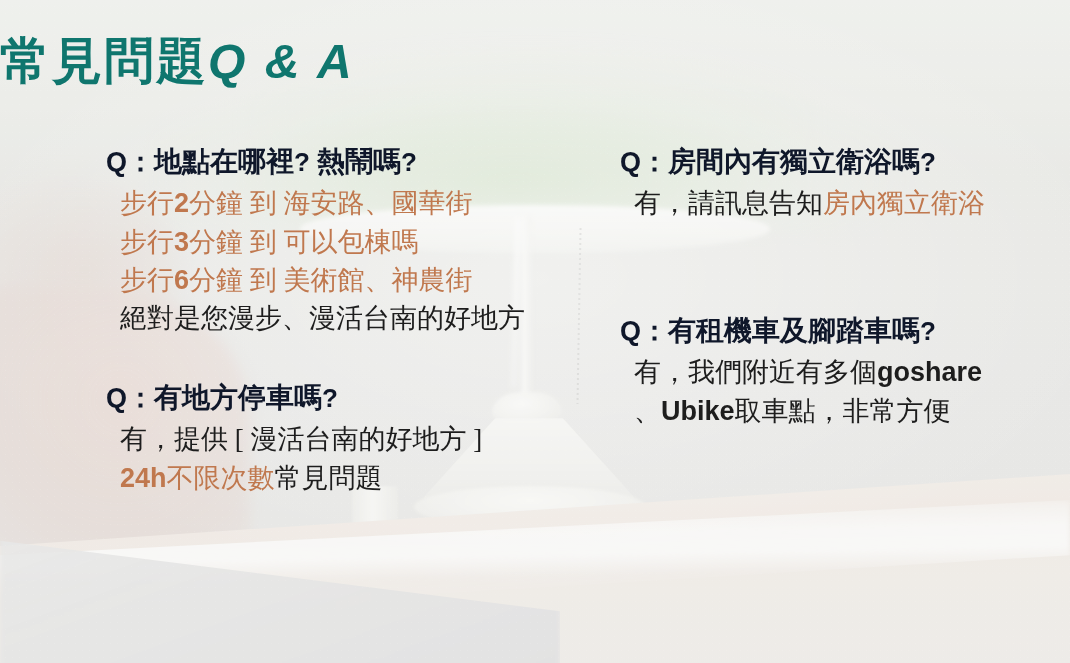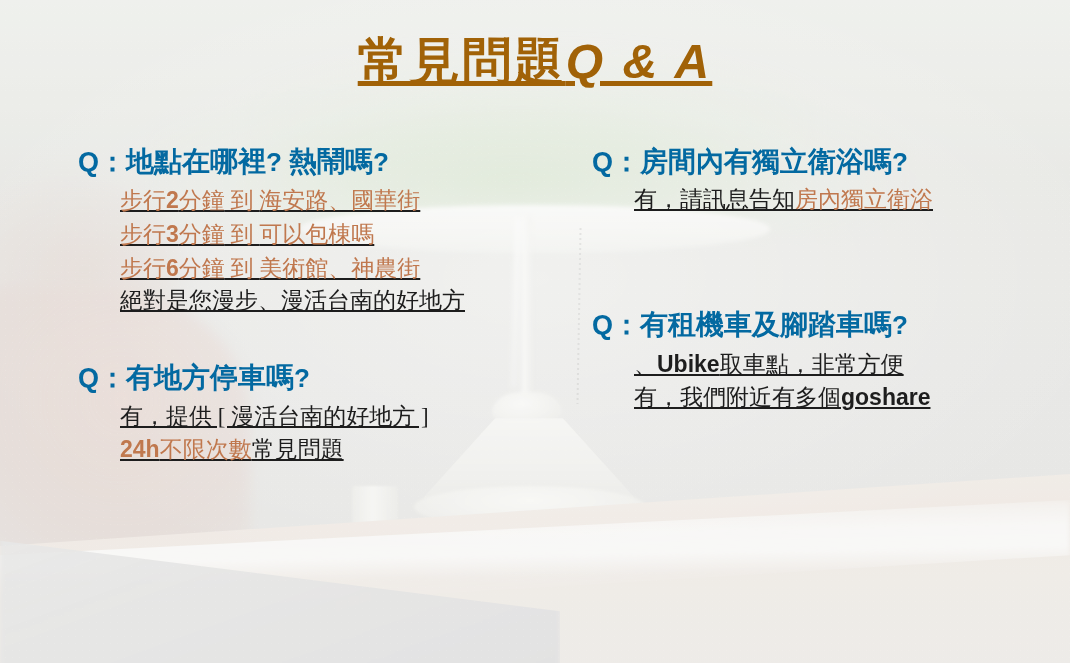--- a/index.html
+++ b/index.html
@@ -147,68 +147,67 @@
   .bg-vig{
     position:absolute;inset:0;
     background:radial-gradient(ellipse 80% 70% at 50% 42%,rgba(255,255,255,.35) 0%,rgba(255,255,255,0) 70%);
   }
 
   
   .content{position:absolute;inset:0;}
 
   .title{
     position:absolute;left:0;right:0;top:28px;
-    text-align:center;
+    text-align:left;
     font-size:50px;
     font-weight:700;
     letter-spacing:2px;
-    color:#a16207;
+    color:#0f766e;
     font-family:"Liberation Serif","DejaVu Serif",serif;
     white-space:pre;
-    text-decoration:underline;
   }
   .title .qa{
     font-family:"Liberation Sans","DejaVu Sans",sans-serif;
     font-weight:700;
     font-style:italic;
     letter-spacing:3px;
     font-size:48px;
   }
 
   .col{position:absolute;}
   .col-left{left:78px;top:146px;width:470px;}
   .col-right{left:592px;top:146px;width:400px;}
 
   .qa-block{margin-bottom:0;}
 
   .q-line{
     font-size:28px;
-    color:#0369a1;
+    color:#0f172a;
     line-height:1.16;
     white-space:nowrap;
     font-family:"Liberation Serif","DejaVu Serif",serif;
     font-weight:600;
     margin-bottom:6px;
+    margin-left:28px;
   }
   .q-mark{
     font-family:"Liberation Sans","DejaVu Sans",sans-serif;
     font-weight:700;
     font-size:27px;
   }
   .q-text{font-weight:600;}
   .q-text b{font-family:"Liberation Sans","DejaVu Sans",sans-serif;font-weight:700;font-size:26px;}
 
   .a-line{
-    font-size:23px;
+    font-size:27px;
     color:#1d1d1d;
     line-height:1.42;
     padding-left:42px;
     font-family:"Liberation Serif","DejaVu Serif",serif;
     white-space:nowrap;
-    text-decoration:underline;
   }
   .a-line .hl{color:#c0784e;}
   .a-line .hl-b{color:#c0784e;font-family:"Liberation Sans","DejaVu Sans",sans-serif;font-weight:700;}
   .a-line .num{font-family:"Liberation Sans","DejaVu Sans",sans-serif;font-weight:700;}
   .a-line .lat{font-family:"Liberation Sans","DejaVu Sans",sans-serif;font-weight:700;}
 </style>
 </head>
 <body>
 
 <div id="slide">
@@ -256,20 +255,20 @@
         <div style="height: 46px;"></div>
       </div>
     <div class="col col-right" id="col-right">
         <div class="qa-block">
           <div class="q-line"><span class="q-mark">Q：</span><span class="q-text">房間內有獨立衛浴嗎<b>?</b></span></div>
           <div class="a-line"><span>有，請訊息告知</span><span class="hl">房內獨立衛浴</span></div>
         </div>
         <div style="height: 92px;"></div>
         <div class="qa-block">
           <div class="q-line"><span class="q-mark">Q：</span><span class="q-text">有租機車及腳踏車嗎<b>?</b></span></div>
+          <div class="a-line"><span>有，我們附近有多個</span><span class="lat">goshare</span></div>
           <div class="a-line"><span>、</span><span class="lat">Ubike</span><span>取車點，非常方便</span></div>
-          <div class="a-line"><span>有，我們附近有多個</span><span class="lat">goshare</span></div>
         </div>
         <div style="height: 52px;"></div>
       </div>
 
   </div>
 </div>
 
 </body></html>

